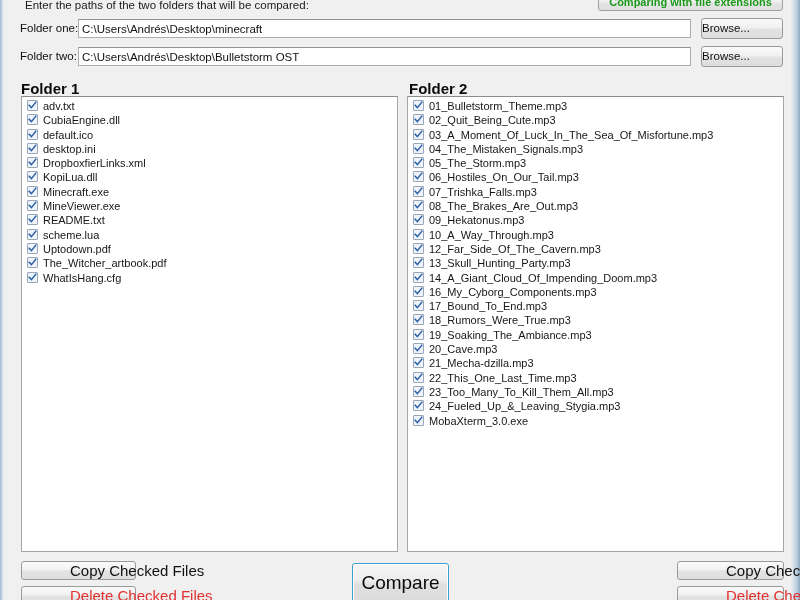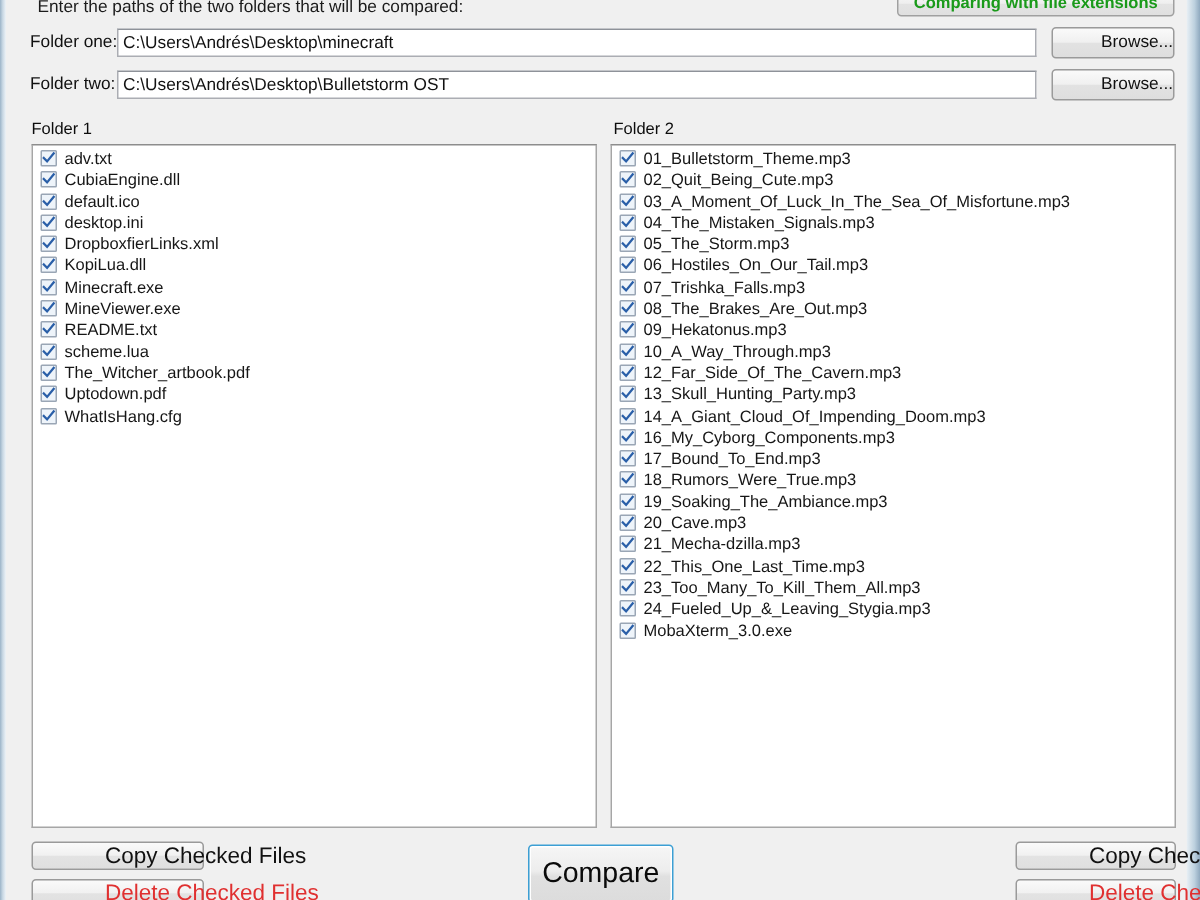--- a/index.html
+++ b/index.html
@@ -114,31 +114,31 @@
     position: absolute;
     left: 696px;
     top: -1px;
     width: 82px;
     height: 21px;
     background: linear-gradient(to bottom, #fafafa 0%, #f0f0f0 48%, #e2e2e2 52%, #dedede 100%);
     border: 1px solid #9a9a9a;
     border-radius: 3px;
     font-size: 11.5px;
     color: #111;
-    text-align: right;
+    text-align: left;
     line-height: 19px;
     box-sizing: border-box;
     cursor: default;
   }
 
   
   .folder-heading {
     position: absolute;
-    font-size: 11px;
-    font-weight: normal;
+    font-size: 15px;
+    font-weight: bold;
     color: #0c0c0c;
     white-space: nowrap;
   }
   .folder-heading.left  { left: 16px;  top: 80px; }
   .folder-heading.right { left: 404px; top: 80px; }
 
   
   .listbox {
     position: absolute;
     top: 96px;
@@ -336,29 +336,29 @@
             </svg>
           </span>
           <span class="fname">scheme.lua</span>
         </div>
         <div class="file-row">
           <span class="cbx">
             <svg viewBox="0 0 9 9" xmlns="http://www.w3.org/2000/svg">
               <path d="M1.2 4.3 L3.4 6.6 L7.8 1.2" fill="none" stroke="#2a5fa8" stroke-width="1.5" stroke-linecap="square"></path>
             </svg>
           </span>
+          <span class="fname">Uptodown.pdf</span>
+        </div>
+        <div class="file-row">
+          <span class="cbx">
+            <svg viewBox="0 0 9 9" xmlns="http://www.w3.org/2000/svg">
+              <path d="M1.2 4.3 L3.4 6.6 L7.8 1.2" fill="none" stroke="#2a5fa8" stroke-width="1.5" stroke-linecap="square"></path>
+            </svg>
+          </span>
           <span class="fname">The_Witcher_artbook.pdf</span>
-        </div>
-        <div class="file-row">
-          <span class="cbx">
-            <svg viewBox="0 0 9 9" xmlns="http://www.w3.org/2000/svg">
-              <path d="M1.2 4.3 L3.4 6.6 L7.8 1.2" fill="none" stroke="#2a5fa8" stroke-width="1.5" stroke-linecap="square"></path>
-            </svg>
-          </span>
-          <span class="fname">Uptodown.pdf</span>
         </div>
         <div class="file-row">
           <span class="cbx">
             <svg viewBox="0 0 9 9" xmlns="http://www.w3.org/2000/svg">
               <path d="M1.2 4.3 L3.4 6.6 L7.8 1.2" fill="none" stroke="#2a5fa8" stroke-width="1.5" stroke-linecap="square"></path>
             </svg>
           </span>
           <span class="fname">WhatIsHang.cfg</span>
         </div>
       </div>

